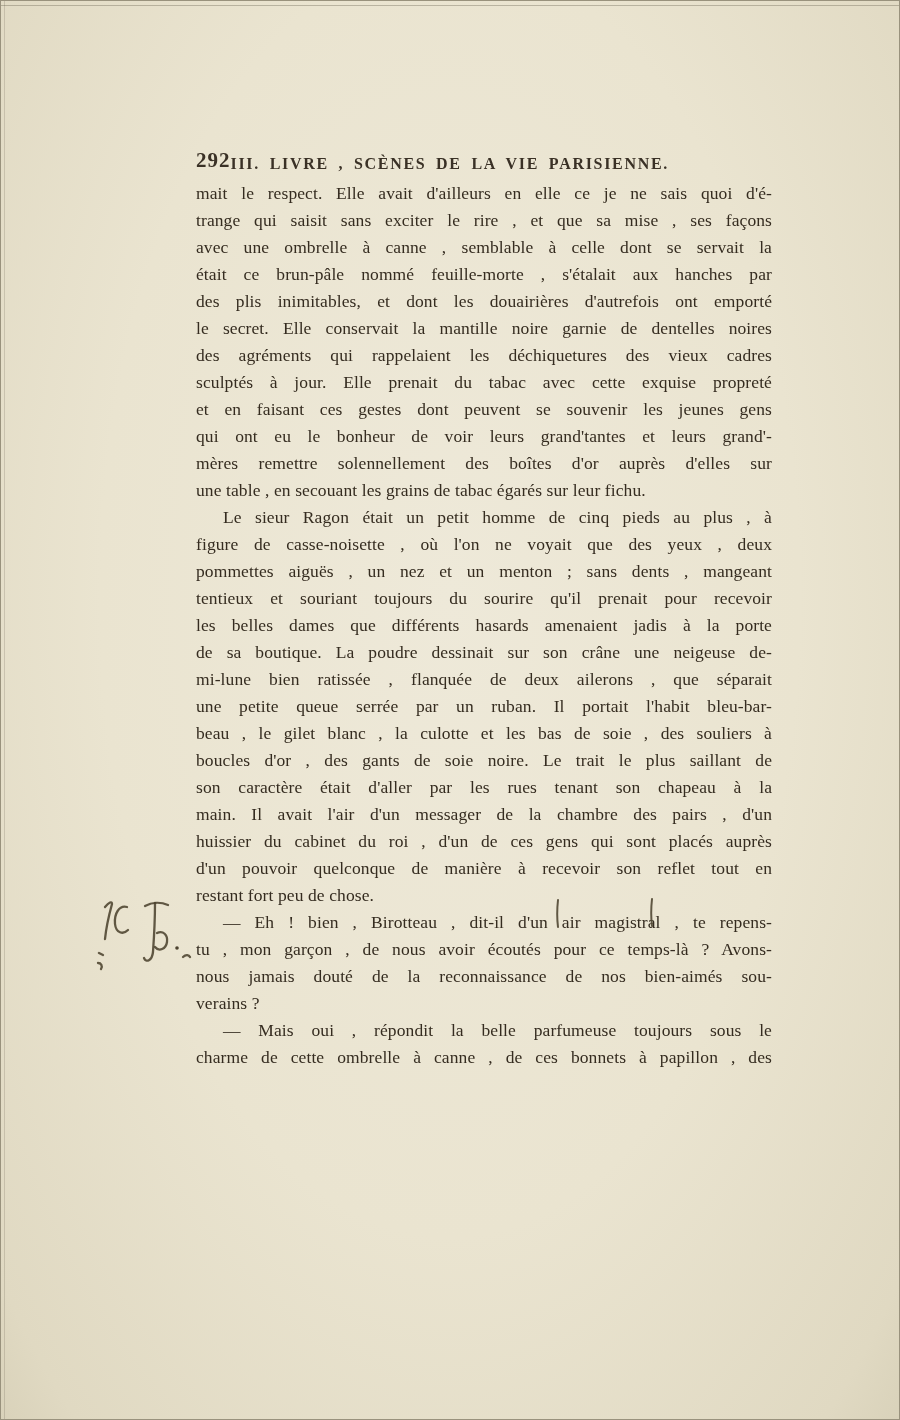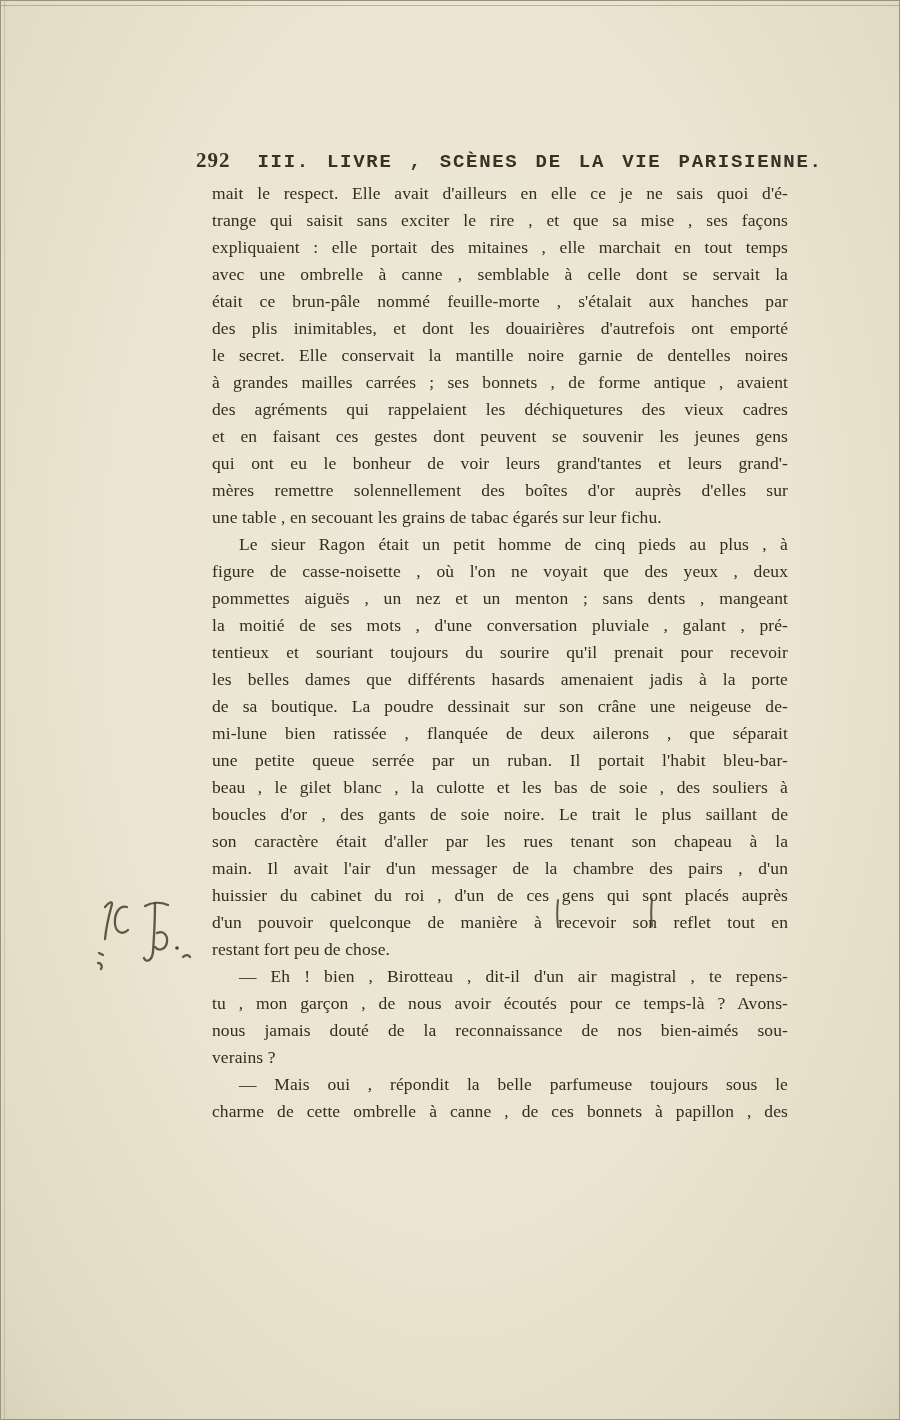--- a/index.html
+++ b/index.html
@@ -21,29 +21,27 @@
 
   .running-head {
     position: absolute; left: 195px; top: 147px; width: 578px;
     display: flex; align-items: flex-end;
     color: #3a3126;
   }
   .page-number {
     font-size: 21px; font-weight: 700; letter-spacing: 1px;
   }
   .head-title {
-    margin-left: 27px;
-    font-size: 19px; font-weight: 700;
+    font-size: 16px; font-weight: 700;
     letter-spacing: 1.7px; word-spacing: 4px;
     white-space: nowrap;
-    font-family: Liberation Mono, monospace;
   }
 
   .text-block {
-    position: absolute; left: 211px; top: 179px; width: 576px;
+    position: absolute; left: 195px; top: 179px; width: 576px;
     color: #352c20;
     font-size: 17.5px; line-height: 27px; letter-spacing: 0.1px;
   }
   .paragraph { margin: 0; }
   .line {
     height: 27px;
     text-align: justify;
     text-align-last: justify;
     white-space: normal;
     overflow: hidden;
@@ -63,37 +61,35 @@
 
   <header class="running-head">
     <span class="page-number">292</span>
     <span class="head-title">III. LIVRE , SCÈNES DE LA VIE PARISIENNE.</span>
   </header>
 
   <main class="text-block" id="text-block">
       <div class="paragraph">
         <div class="line">mait le respect. Elle avait d'ailleurs en elle ce je ne sais quoi d'é-</div>
         <div class="line">trange qui saisit sans exciter le rire , et que sa mise , ses façons</div>
-        <div class="line">expliquaient : elle portait des mitaines , elle marchait en tout temps</div>
         <div class="line">avec une ombrelle à canne , semblable à celle dont se servait la</div>
         <div class="line">était ce brun-pâle nommé feuille-morte , s'étalait aux hanches par</div>
         <div class="line">des plis inimitables, et dont les douairières d'autrefois ont emporté</div>
         <div class="line">le secret. Elle conservait la mantille noire garnie de dentelles noires</div>
-        <div class="line">à grandes mailles carrées ; ses bonnets , de forme antique , avaient</div>
         <div class="line">des agréments qui rappelaient les déchiquetures des vieux cadres</div>
+        <div class="line">sculptés à jour. Elle prenait du tabac avec cette exquise propreté</div>
         <div class="line">et en faisant ces gestes dont peuvent se souvenir les jeunes gens</div>
         <div class="line">qui ont eu le bonheur de voir leurs grand'tantes et leurs grand'-</div>
         <div class="line">mères remettre solennellement des boîtes d'or auprès d'elles sur</div>
         <div class="line last">une table , en secouant les grains de tabac égarés sur leur fichu.</div>
       </div>
       <div class="paragraph">
         <div class="line indent">Le sieur Ragon était un petit homme de cinq pieds au plus , à</div>
         <div class="line">figure de casse-noisette , où l'on ne voyait que des yeux , deux</div>
         <div class="line">pommettes aiguës , un nez et un menton ; sans dents , mangeant</div>
-        <div class="line">la moitié de ses mots , d'une conversation pluviale , galant , pré-</div>
         <div class="line">tentieux et souriant toujours du sourire qu'il prenait pour recevoir</div>
         <div class="line">les belles dames que différents hasards amenaient jadis à la porte</div>
         <div class="line">de sa boutique. La poudre dessinait sur son crâne une neigeuse de-</div>
         <div class="line">mi-lune bien ratissée , flanquée de deux ailerons , que séparait</div>
         <div class="line">une petite queue serrée par un ruban. Il portait l'habit bleu-bar-</div>
         <div class="line">beau , le gilet blanc , la culotte et les bas de soie , des souliers à</div>
         <div class="line">boucles d'or , des gants de soie noire. Le trait le plus saillant de</div>
         <div class="line">son caractère était d'aller par les rues tenant son chapeau à la</div>
         <div class="line">main. Il avait l'air d'un messager de la chambre des pairs , d'un</div>
         <div class="line">huissier du cabinet du roi , d'un de ces gens qui sont placés auprès</div>

